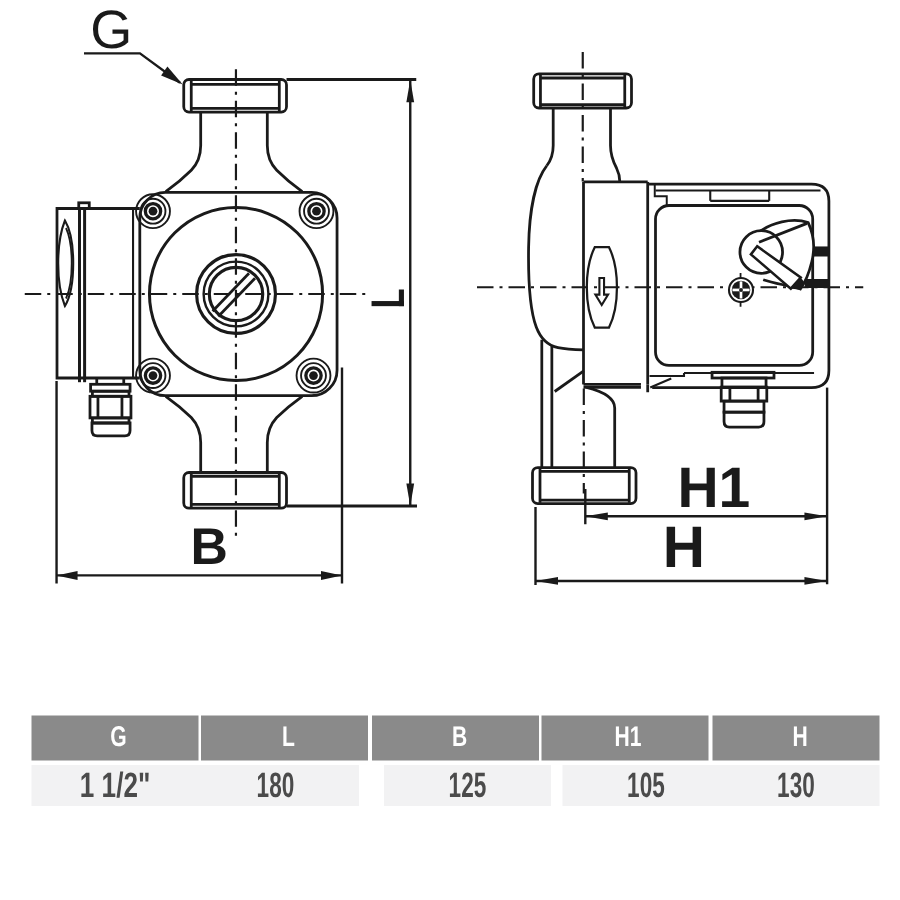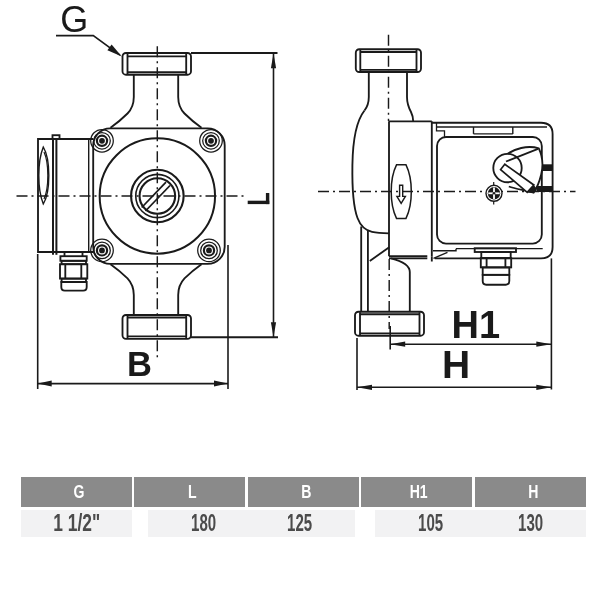--- a/index.html
+++ b/index.html
@@ -204,16 +204,16 @@
     <text x="456" y="377.9" font-size="39" font-weight="bold" text-anchor="middle">H</text>
   </g>
 </svg>
 
 <div class="hcell" style="left:21px;width:110.9px;"><span>G</span></div>
 <div class="hcell" style="left:134.4px;width:110.9px;"><span>L</span></div>
 <div class="hcell" style="left:247.8px;width:110.9px;"><span>B</span></div>
 <div class="hcell" style="left:361.2px;width:110.9px;"><span>H1</span></div>
 <div class="hcell" style="left:474.6px;width:110.9px;"><span>H</span></div>
 <div class="vcell" style="left:21px;width:110.9px;"><span class="w">1 1/2"</span></div>
-<div class="vcell" style="left:148px;width:110.9px;"><span>180</span></div>
-<div class="vcell" style="left:244px;width:110.9px;"><span>125</span></div>
+<div class="vcell" style="left:128px;width:110.9px;"><span>180</span></div>
+<div class="vcell" style="left:256px;width:110.9px;"><span>125</span></div>
 <div class="vcell" style="left:375px;width:110.9px;"><span>105</span></div>
 <div class="vcell" style="left:474.6px;width:110.9px;"><span>130</span></div>
 
 </body></html>

